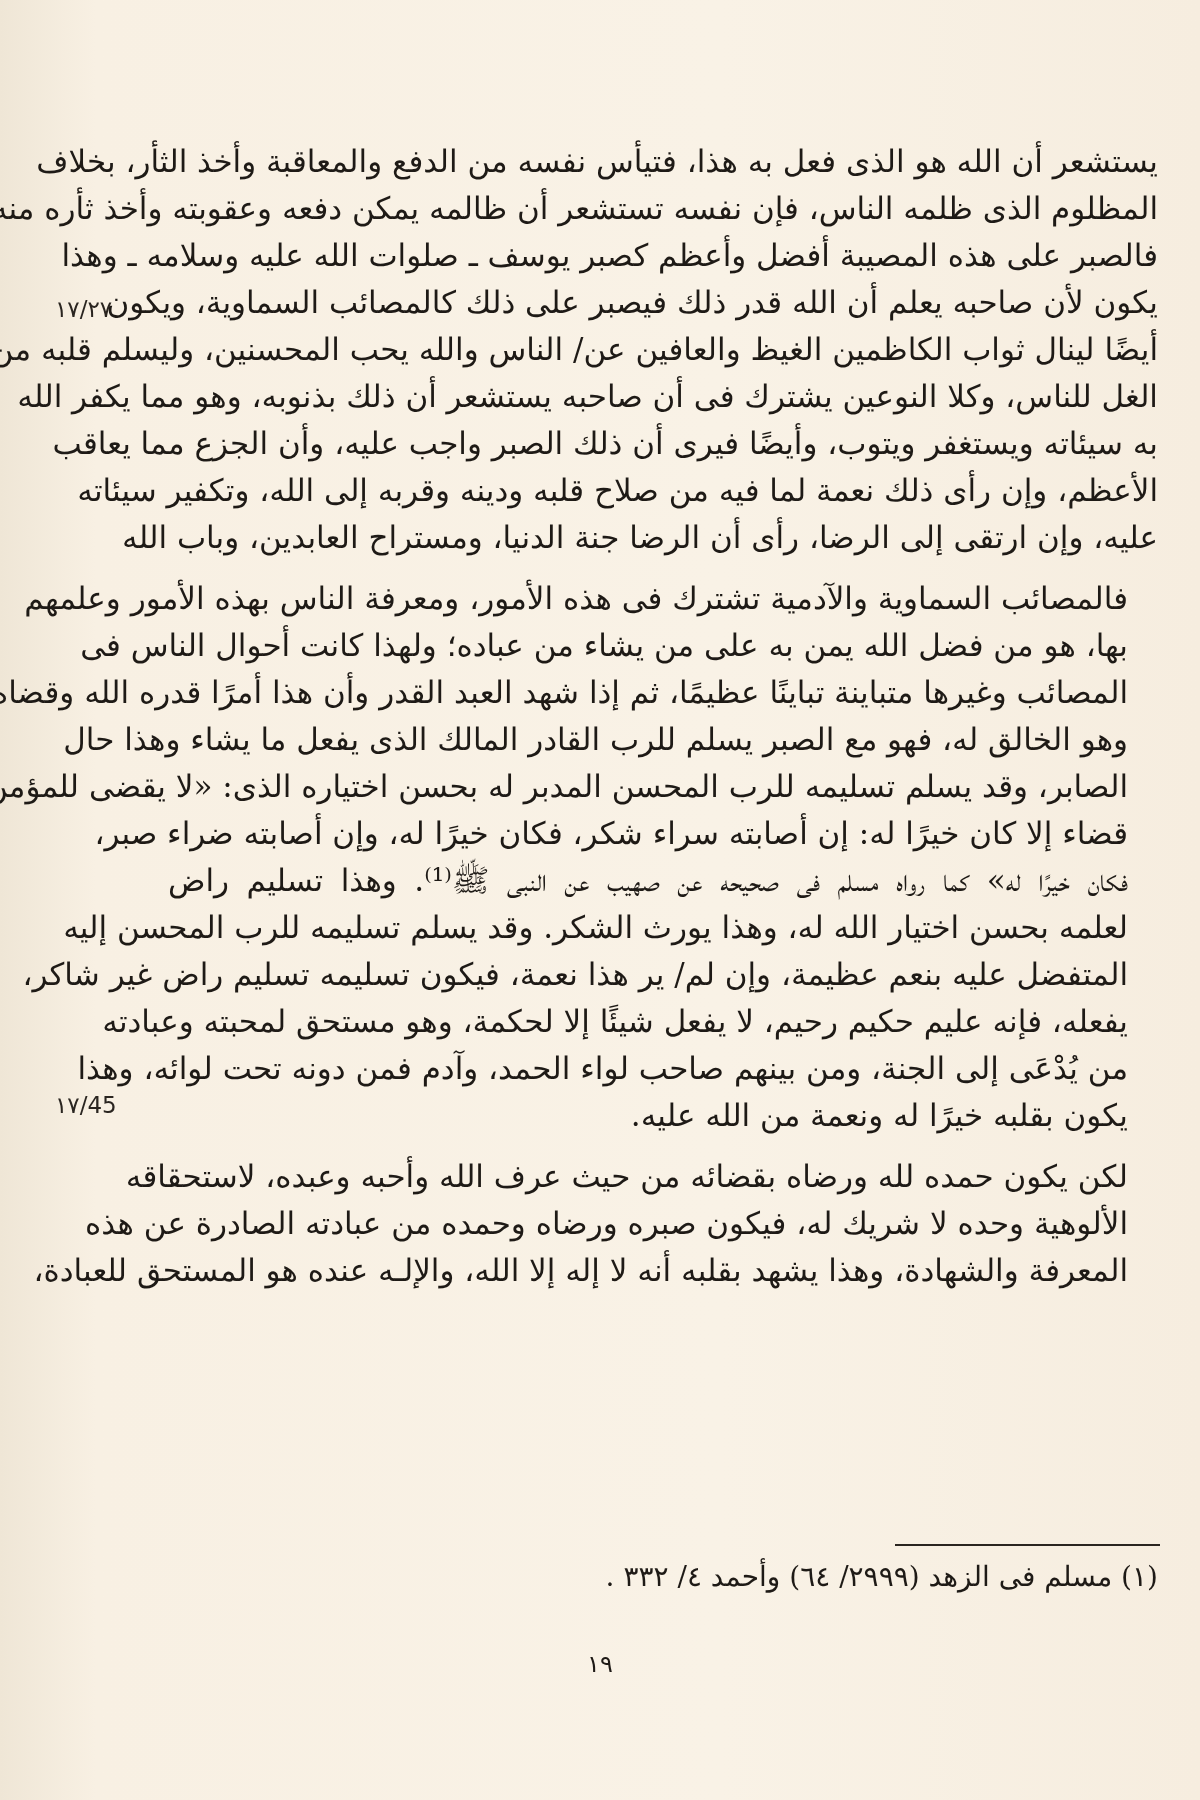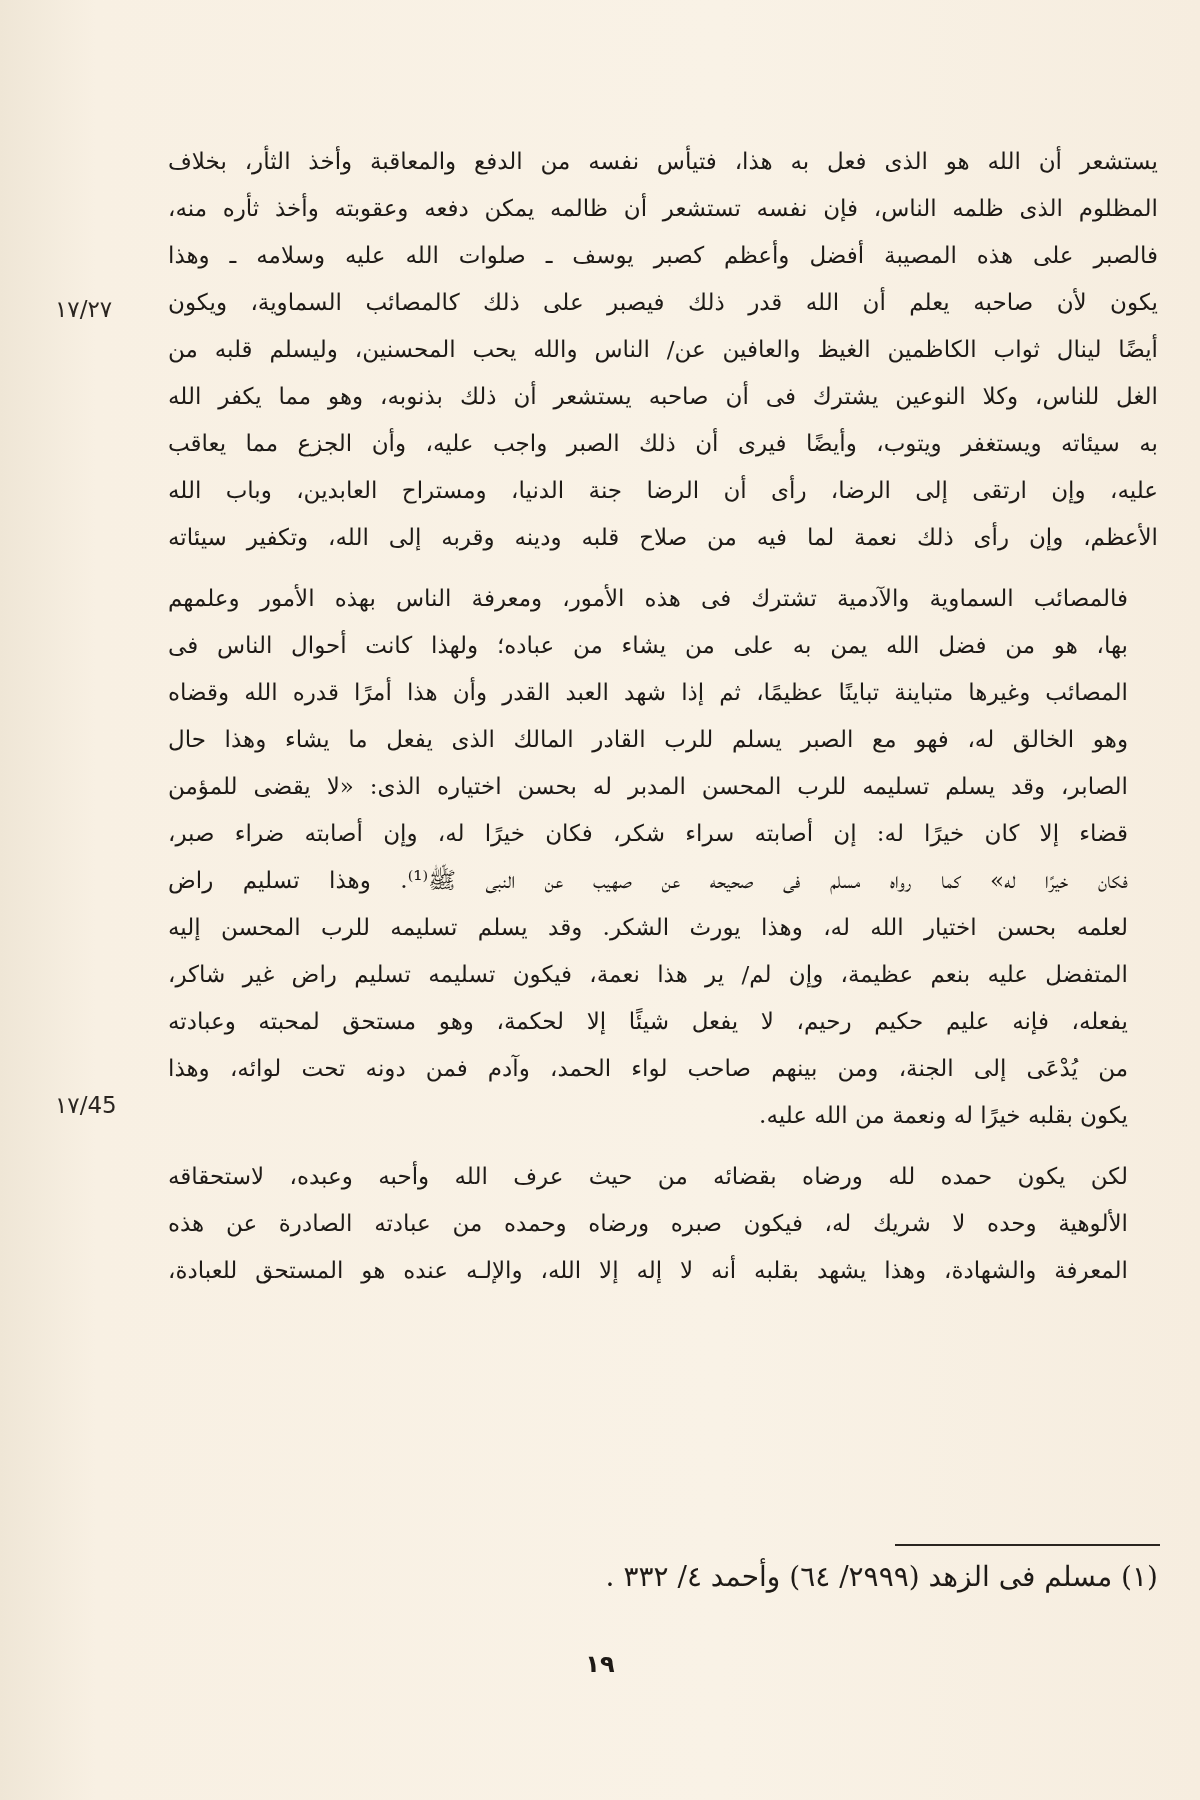--- a/index.html
+++ b/index.html
@@ -10,57 +10,57 @@
     font-family: "DejaVu Serif", serif;
     color: #1e1a16;
   }
   .page {
     position: absolute; left: 0; top: 0; width: 1200px; height: 1800px;
     background: linear-gradient(90deg, #efe6d6 0%, #f8f0e3 8%, #f9f2e6 60%, #f6eddf 100%);
   }
   .text-block {
     position: absolute; left: 168px; top: 138px; width: 990px;
     direction: rtl; text-align: justify;
-    font-size: 23px; line-height: 47px;
+    font-size: 31px; line-height: 47px;
   }
   .para { margin: 0; text-align-last: right; }
   .para.indent { text-indent: 30px; margin-top: 14px; }
   .line { display: block; text-align: justify; text-align-last: justify; white-space: nowrap; }
   .line.last { text-align-last: right; }
   .margin-note {
     position: absolute; left: 55px; font-size: 23px; direction: ltr;
     font-family: "DejaVu Sans", sans-serif; color: #2a2520;
   }
   .footnote-rule {
     position: absolute; left: 895px; top: 1544px; width: 265px; height: 2px; background: #2a2520;
   }
   .footnote {
     position: absolute; right: 42px; top: 1560px; direction: rtl;
     font-size: 28px;
   }
   .page-number {
     position: absolute; left: 0; width: 1200px; top: 1650px; text-align: center;
-    font-size: 24px; font-family: "DejaVu Sans", sans-serif; font-weight: bold;
+    font-size: 24px; font-family: "DejaVu Sans", sans-serif;
   }
 </style>
 </head>
 <body>
 
 <div class="page">
   <div class="text-block">
     <div class="para">
       <span class="line">يستشعر أن الله هو الذى فعل به هذا، فتيأس نفسه من الدفع والمعاقبة وأخذ الثأر، بخلاف</span>
       <span class="line">المظلوم الذى ظلمه الناس، فإن نفسه تستشعر أن ظالمه يمكن دفعه وعقوبته وأخذ ثأره منه،</span>
       <span class="line">فالصبر على هذه المصيبة أفضل وأعظم كصبر يوسف ـ صلوات الله عليه وسلامه ـ وهذا</span>
       <span class="line">يكون لأن صاحبه يعلم أن الله قدر ذلك فيصبر على ذلك كالمصائب السماوية، ويكون</span>
       <span class="line">أيضًا لينال ثواب الكاظمين الغيظ والعافين عن/ الناس والله يحب المحسنين، وليسلم قلبه من</span>
       <span class="line">الغل للناس، وكلا النوعين يشترك فى أن صاحبه يستشعر أن ذلك بذنوبه، وهو مما يكفر الله</span>
       <span class="line">به سيئاته ويستغفر ويتوب، وأيضًا فيرى أن ذلك الصبر واجب عليه، وأن الجزع مما يعاقب</span>
+      <span class="line">الأعظم، وإن رأى ذلك نعمة لما فيه من صلاح قلبه ودينه وقربه إلى الله، وتكفير سيئاته</span>
       <span class="line">عليه، وإن ارتقى إلى الرضا، رأى أن الرضا جنة الدنيا، ومستراح العابدين، وباب الله</span>
-      <span class="line">الأعظم، وإن رأى ذلك نعمة لما فيه من صلاح قلبه ودينه وقربه إلى الله، وتكفير سيئاته</span>
     </div>
     <div class="para indent">
       <span class="line">فالمصائب السماوية والآدمية تشترك فى هذه الأمور، ومعرفة الناس بهذه الأمور وعلمهم</span>
       <span class="line">بها، هو من فضل الله يمن به على من يشاء من عباده؛ ولهذا كانت أحوال الناس فى</span>
       <span class="line">المصائب وغيرها متباينة تباينًا عظيمًا، ثم إذا شهد العبد القدر وأن هذا أمرًا قدره الله وقضاه</span>
       <span class="line">وهو الخالق له، فهو مع الصبر يسلم للرب القادر المالك الذى يفعل ما يشاء وهذا حال</span>
       <span class="line">الصابر، وقد يسلم تسليمه للرب المحسن المدبر له بحسن اختياره الذى: «لا يقضى للمؤمن</span>
       <span class="line">قضاء إلا كان خيرًا له: إن أصابته سراء شكر، فكان خيرًا له، وإن أصابته ضراء صبر،</span>
       <span class="line">فكان خيرًا له» كما رواه مسلم فى صحيحه عن صهيب عن النبى ﷺ⁽¹⁾. وهذا تسليم راض</span>
       <span class="line">لعلمه بحسن اختيار الله له، وهذا يورث الشكر. وقد يسلم تسليمه للرب المحسن إليه</span>

